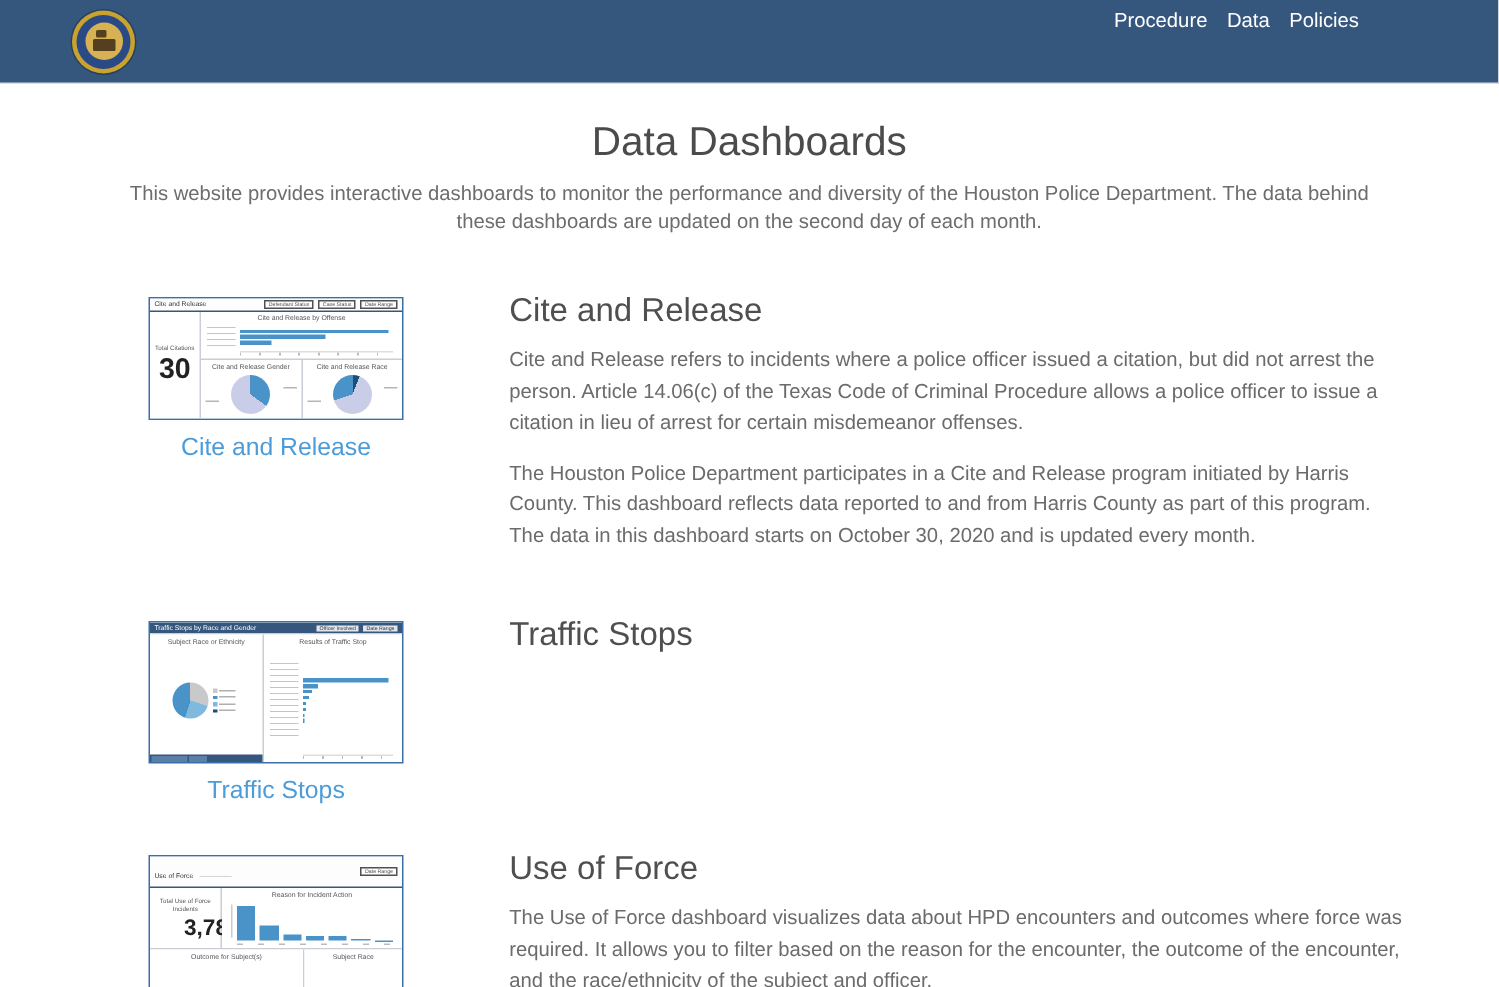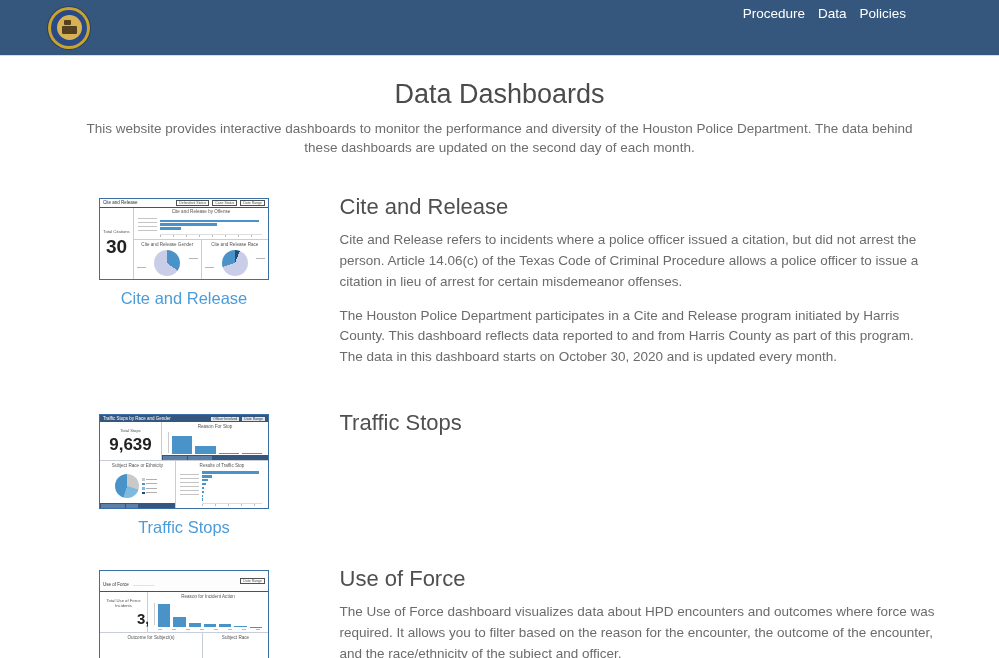--- a/index.html
+++ b/index.html
@@ -53,21 +53,21 @@
   .t-top.light { background:#fdfdfd; border-bottom:1px solid #35577d; color:#333; }
   .t-top.dark  { background:#35577d; color:#fff; }
   .t-title { font-size:4.5px; white-space:nowrap; }
   .t-sub { font-size:3px; color:#888; }
   .t-filters { display:flex; gap:3px; }
   .t-filter { font-size:3.5px; border:0.5px solid currentColor; padding:0 2px; opacity:.85; white-space:nowrap; }
   .t-top.dark .t-filter { background:#fff; color:#333; border:none; }
 
   .t-body { display:flex; flex:1; }
   .t-row { display:flex; flex:1; border-top:1px solid #c9ced6; }
-  .t-stat { border-right:1px solid #c9ced6; display:flex; flex-direction:column; 
+  .t-stat { border-right:1px solid #c9ced6; display:flex; flex-direction:column; align-items:center;
     justify-content:center; text-align:center; padding:2px 1px; flex-shrink:0; background:#fff; }
   .t-stat-label { font-size:4.2px; color:#555; margin-bottom:2px; line-height:1.2; }
   .t-stat-value { font-weight:700; color:#222; }
   .t-main { flex:1; display:flex; flex-direction:column; }
   .t-panel { position:relative; background:#fff; display:flex; flex-direction:column; }
   .t-ptitle { font-size:4.6px; color:#555; text-align:center; padding:1.5px 0 1px; flex-shrink:0; }
 
   
   .hbars { flex:1; display:flex; flex-direction:column; justify-content:center; gap:1.5px; padding:1px 4px 1px 0; }
   .hbars .mb { height:2.4px; background:#4a93c9; border-radius:0; }
@@ -211,39 +211,20 @@
   <section class="section">
     <div class="fig-col">
       <div class="thumb traffic">
         <div class="t-top dark">
           <span class="t-title">Traffic Stops by Race and Gender</span>
           <span class="t-filters">
             <span class="t-filter">Officer Involved</span>
             <span class="t-filter">Date Range</span>
           </span>
         </div>
-        <div class="t-row row1">
-          <div class="t-stat">
-            <div class="t-stat-label">Total Stops</div>
-            <div class="t-stat-value">9,639</div>
-          </div>
-          <div class="t-panel" style="flex:1">
-            <div class="t-ptitle">Reason For Stop</div>
-            <div class="vbars">
-                <div class="mb" style="height: 80%;"></div>
-                <div class="mb" style="height: 38%;"></div>
-                <div class="mb" style="height: 6%;"></div>
-                <div class="mb" style="height: 6%;"></div>
-              </div>
-            <div class="tabs">
-                <i></i>
-                <i></i>
-              </div>
-          </div>
-        </div>
         <div class="t-row row2">
           <div class="t-panel race-panel">
             <div class="t-ptitle">Subject Race or Ethnicity</div>
             <div class="race-body">
               <i class="pie pie-24" style="background: conic-gradient(rgb(201, 201, 201) 0%, rgb(201, 201, 201) 30%, rgb(127, 185, 222) 30%, rgb(127, 185, 222) 55%, rgb(74, 147, 201) 55%, rgb(74, 147, 201) 100%);"></i>
               <div class="legend">
                   <div class="lg">
                     <i style="background: rgb(201, 201, 201);"></i>
                     <s></s>
                   </div>

